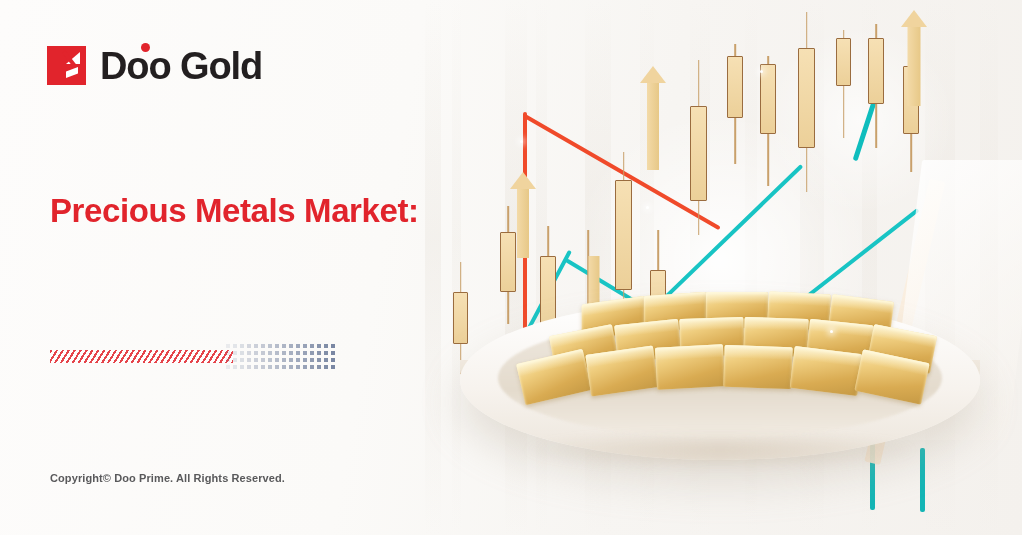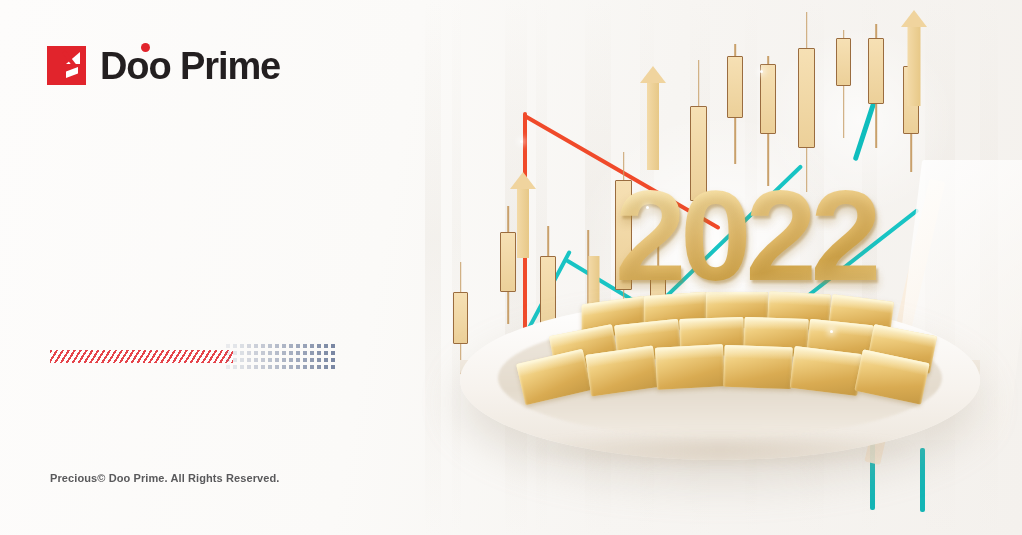--- a/index.html
+++ b/index.html
@@ -202,25 +202,26 @@
     <div class="bg-bar" style="left:980px;width:18px;opacity:.3;"></div>
   </div>
 
   <div class="glow" style="left:560px;top:120px;width:320px;height:280px;"></div>
   <div class="glow" style="left:760px;top:30px;width:200px;height:180px;opacity:.7;"></div>
 
   <div class="logo">
     <div class="logo-mark">
       <div class="logo-slash"></div>
     </div>
-    <div class="logo-word">Doo Prime</div>
+    <div class="logo-word">Doo Gold</div>
     <div class="logo-dot"></div>
   </div>
 
   <div class="headline">
+    <div>Precious Metals Market:</div>
   </div>
 
 
   <div class="divider">
     <div class="hatch"></div>
     <div class="dots" id="dot-grid">
         <i class="dot" style="left: 0px; top: 0px; opacity: 0.12;"></i>
         <i class="dot" style="left: 7px; top: 0px; opacity: 0.17;"></i>
         <i class="dot" style="left: 14px; top: 0px; opacity: 0.22;"></i>
         <i class="dot" style="left: 21px; top: 0px; opacity: 0.28;"></i>
@@ -280,21 +281,21 @@
         <i class="dot" style="left: 63px; top: 21px; opacity: 0.59;"></i>
         <i class="dot" style="left: 70px; top: 21px; opacity: 0.64;"></i>
         <i class="dot" style="left: 77px; top: 21px; opacity: 0.69;"></i>
         <i class="dot" style="left: 84px; top: 21px; opacity: 0.74;"></i>
         <i class="dot" style="left: 91px; top: 21px; opacity: 0.8;"></i>
         <i class="dot" style="left: 98px; top: 21px; opacity: 0.85;"></i>
         <i class="dot" style="left: 105px; top: 21px; opacity: 0.9;"></i>
       </div>
   </div>
 
-  <div class="copyright">Precious© Doo Prime. All Rights Reserved.</div>
+  <div class="copyright">Copyright© Doo Prime. All Rights Reserved.</div>
 
   <div class="hero">
 
     <div class="trend" style="left:123px;top:112px;width:4px;height:230px;background:#f04a2a;transform:none;"></div>
     <div class="trend" style="left:125px;top:114px;width:225px;height:3.5px;background:#f04a2a;transform:rotate(30deg);"></div>
 
     <div class="trend" style="left:95px;top:390px;width:160px;height:4px;background:#18c4c4;transform:rotate(-62deg);"></div>
     <div class="trend" style="left:166px;top:258px;width:230px;height:4px;background:#18c4c4;transform:rotate(31deg);"></div>
     <div class="trend" style="left:130px;top:356px;width:150px;height:4px;background:#18c4c4;"></div>
 
@@ -396,20 +397,19 @@
     <div class="bar" style="left:408px;top:322px;width:64px;height:38px;transform:rotate(6deg);"></div>
     <div class="bar" style="left:470px;top:330px;width:64px;height:38px;transform:rotate(11deg);"></div>
 
     <div class="bar" style="left:120px;top:356px;width:68px;height:42px;transform:rotate(-13deg);"></div>
     <div class="bar" style="left:188px;top:350px;width:68px;height:42px;transform:rotate(-8deg);"></div>
     <div class="bar" style="left:256px;top:346px;width:68px;height:42px;transform:rotate(-3deg);"></div>
     <div class="bar" style="left:324px;top:346px;width:68px;height:42px;transform:rotate(2deg);"></div>
     <div class="bar" style="left:392px;top:350px;width:68px;height:42px;transform:rotate(7deg);"></div>
     <div class="bar" style="left:458px;top:356px;width:68px;height:42px;transform:rotate(12deg);"></div>
 
-    <div class="year">2022</div>
 
     <div class="sparkle" style="left:246px;top:206px;"></div>
     <div class="sparkle" style="left:430px;top:330px;"></div>
     <div class="sparkle" style="left:360px;top:70px;"></div>
     <div class="sparkle" style="left:120px;top:140px;"></div>
   </div>
 </div>
 
 </body></html>

